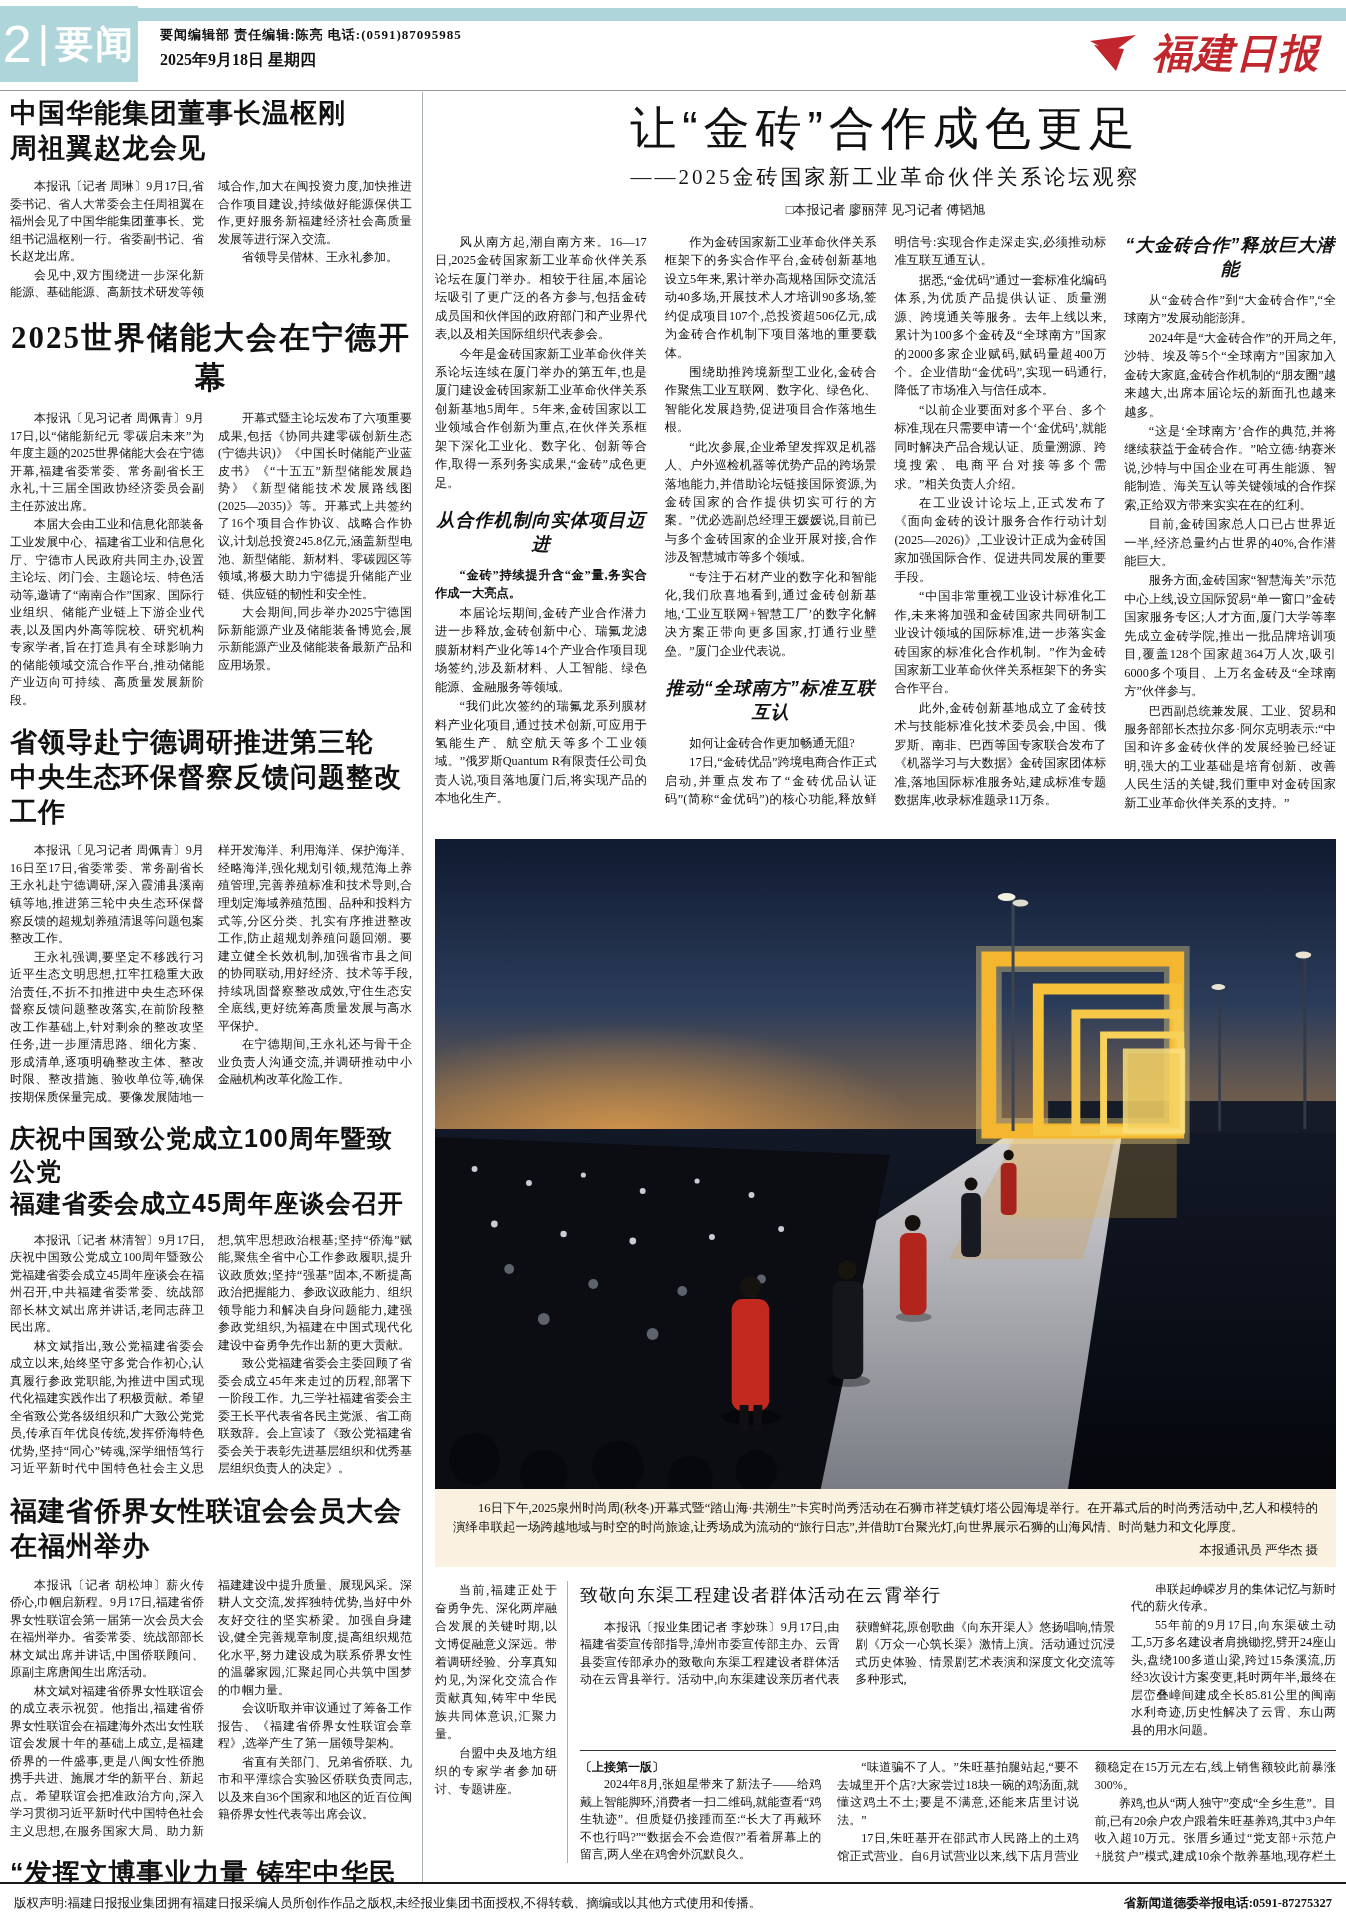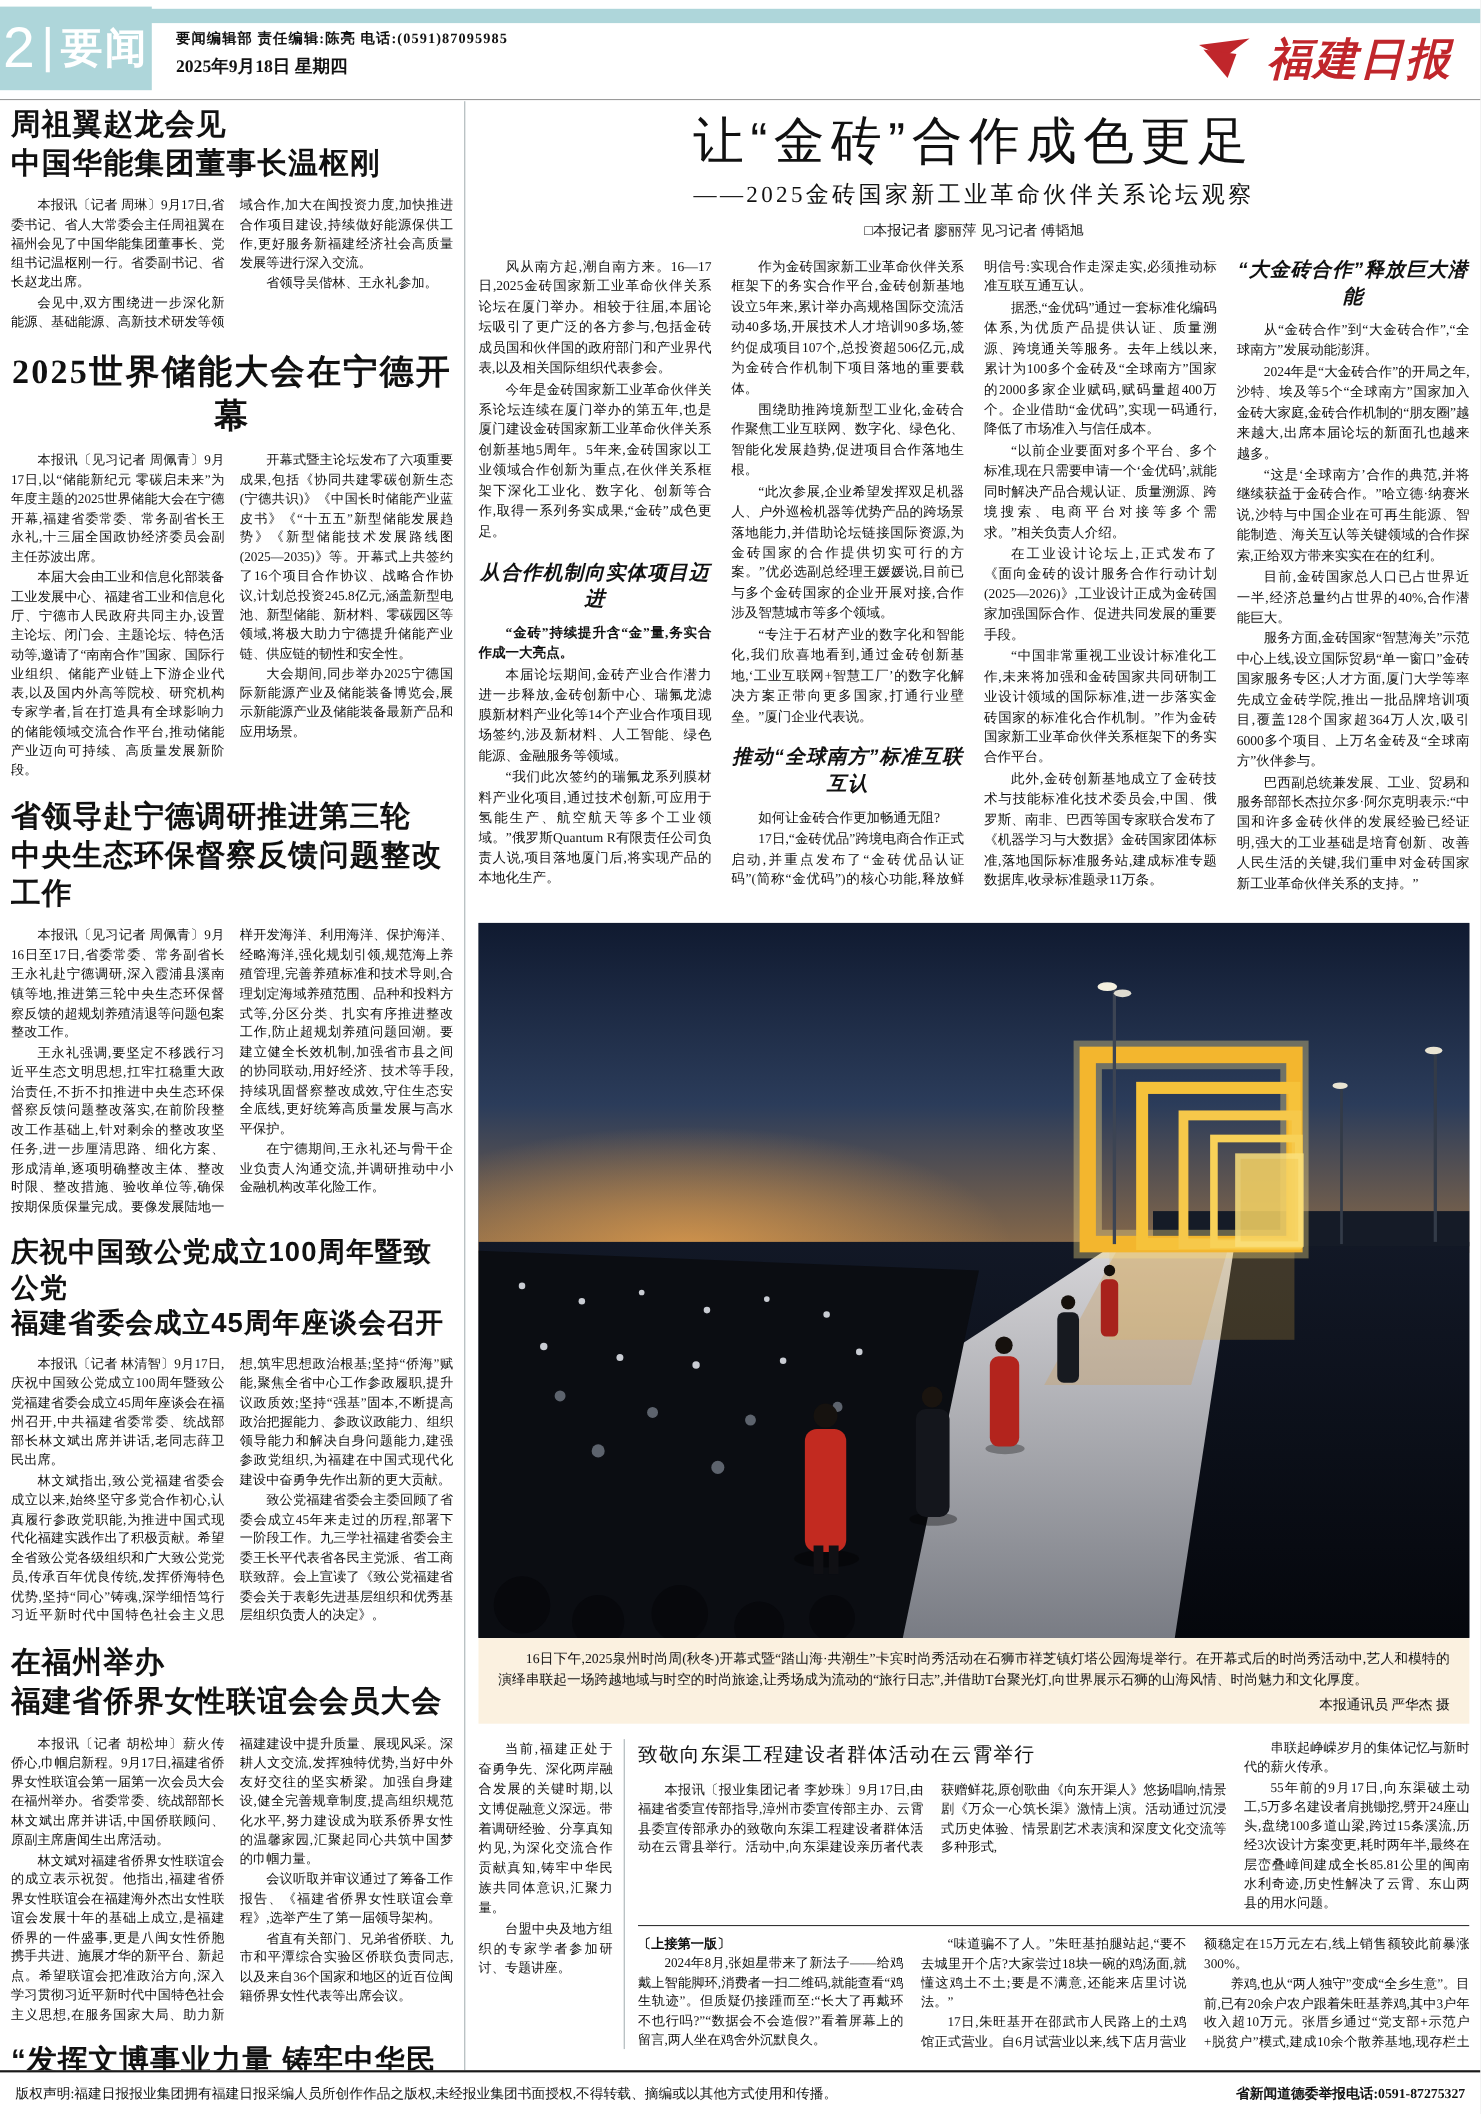--- a/index.html
+++ b/index.html
@@ -96,22 +96,22 @@
     </div>
     <div class="mast-rule"></div>
   </header>
 
   <div class="content">
 
     <aside class="left-col">
 
       <article class="l-art">
         <h2 class="l-head">
+          <div class="hl">中国华能集团董事长温枢刚</div>
           <div class="hl">周祖翼赵龙会见</div>
-          <div class="hl">中国华能集团董事长温枢刚</div>
         </h2>
         <div class="cols2">
             <p class="para">本报讯〔记者 周琳〕9月17日,省委书记、省人大常委会主任周祖翼在福州会见了中国华能集团董事长、党组书记温枢刚一行。省委副书记、省长赵龙出席。</p>
             <p class="para">会见中,双方围绕进一步深化新能源、基础能源、高新技术研发等领域合作,加大在闽投资力度,加快推进合作项目建设,持续做好能源保供工作,更好服务新福建经济社会高质量发展等进行深入交流。</p>
             <p class="para">省领导吴偕林、王永礼参加。</p>
           </div>
       </article>
 
       <article class="l-art">
         <h2 class="l-head serif-head">
@@ -145,22 +145,22 @@
         </h2>
         <div class="cols2">
             <p class="para">本报讯〔记者 林清智〕9月17日,庆祝中国致公党成立100周年暨致公党福建省委会成立45周年座谈会在福州召开,中共福建省委常委、统战部部长林文斌出席并讲话,老同志薛卫民出席。</p>
             <p class="para">林文斌指出,致公党福建省委会成立以来,始终坚守多党合作初心,认真履行参政党职能,为推进中国式现代化福建实践作出了积极贡献。希望全省致公党各级组织和广大致公党党员,传承百年优良传统,发挥侨海特色优势,坚持“同心”铸魂,深学细悟笃行习近平新时代中国特色社会主义思想,筑牢思想政治根基;坚持“侨海”赋能,聚焦全省中心工作参政履职,提升议政质效;坚持“强基”固本,不断提高政治把握能力、参政议政能力、组织领导能力和解决自身问题能力,建强参政党组织,为福建在中国式现代化建设中奋勇争先作出新的更大贡献。</p>
             <p class="para">致公党福建省委会主委回顾了省委会成立45年来走过的历程,部署下一阶段工作。九三学社福建省委会主委王长平代表省各民主党派、省工商联致辞。会上宣读了《致公党福建省委会关于表彰先进基层组织和优秀基层组织负责人的决定》。</p>
           </div>
       </article>
 
       <article class="l-art">
         <h2 class="l-head">
+          <div class="hl">福建省侨界女性联谊会会员大会</div>
           <div class="hl">在福州举办</div>
-          <div class="hl">福建省侨界女性联谊会会员大会</div>
         </h2>
         <div class="cols2">
             <p class="para">本报讯〔记者 胡松坤〕薪火传侨心,巾帼启新程。9月17日,福建省侨界女性联谊会第一届第一次会员大会在福州举办。省委常委、统战部部长林文斌出席并讲话,中国侨联顾问、原副主席唐闻生出席活动。</p>
             <p class="para">林文斌对福建省侨界女性联谊会的成立表示祝贺。他指出,福建省侨界女性联谊会在福建海外杰出女性联谊会发展十年的基础上成立,是福建侨界的一件盛事,更是八闽女性侨胞携手共进、施展才华的新平台、新起点。希望联谊会把准政治方向,深入学习贯彻习近平新时代中国特色社会主义思想,在服务国家大局、助力新福建建设中提升质量、展现风采。深耕人文交流,发挥独特优势,当好中外友好交往的坚实桥梁。加强自身建设,健全完善规章制度,提高组织规范化水平,努力建设成为联系侨界女性的温馨家园,汇聚起同心共筑中国梦的巾帼力量。</p>
             <p class="para">会议听取并审议通过了筹备工作报告、《福建省侨界女性联谊会章程》,选举产生了第一届领导架构。</p>
             <p class="para">省直有关部门、兄弟省侨联、九市和平潭综合实验区侨联负责同志,以及来自36个国家和地区的近百位闽籍侨界女性代表等出席会议。</p>
           </div>
       </article>
 
       <article class="l-art">

